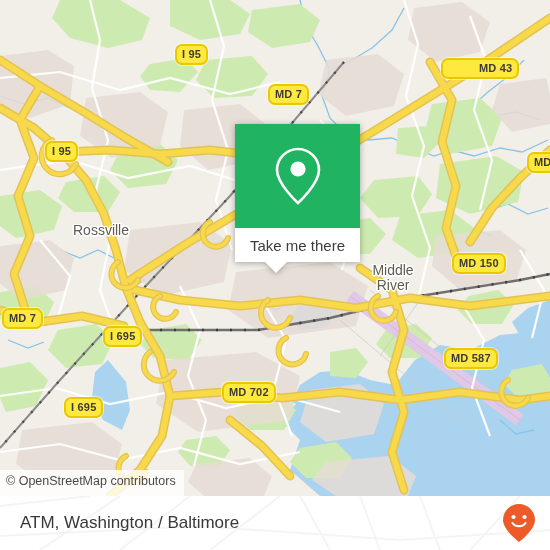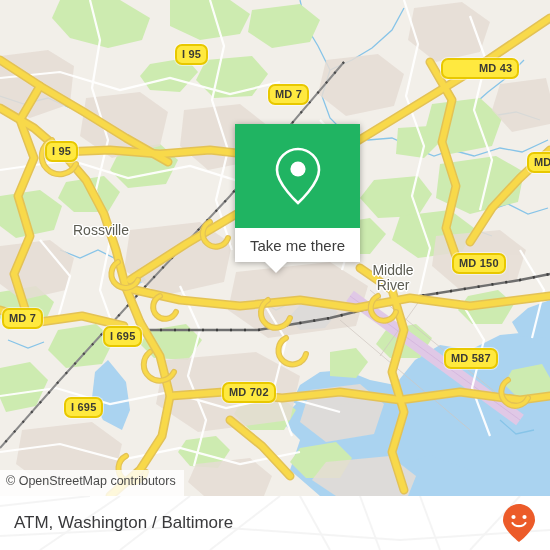--- a/index.html
+++ b/index.html
@@ -103,21 +103,21 @@
 
   
   #bottom-bar {
     position: absolute;
     left: 0; top: 496px;
     width: 550px; height: 54px;
     background: #ffffff;
     display: flex;
     align-items: center;
     justify-content: space-between;
-    padding: 0 14px 0 14px;
+    padding: 0 14px 0 20px;
     overflow: hidden;
     gap: 8px;
   }
   #bottom-watermark {
     position: absolute;
     left: 0; top: 0; width: 550px; height: 54px;
     opacity: .10;
     pointer-events: none;
   }
   #place-title {

